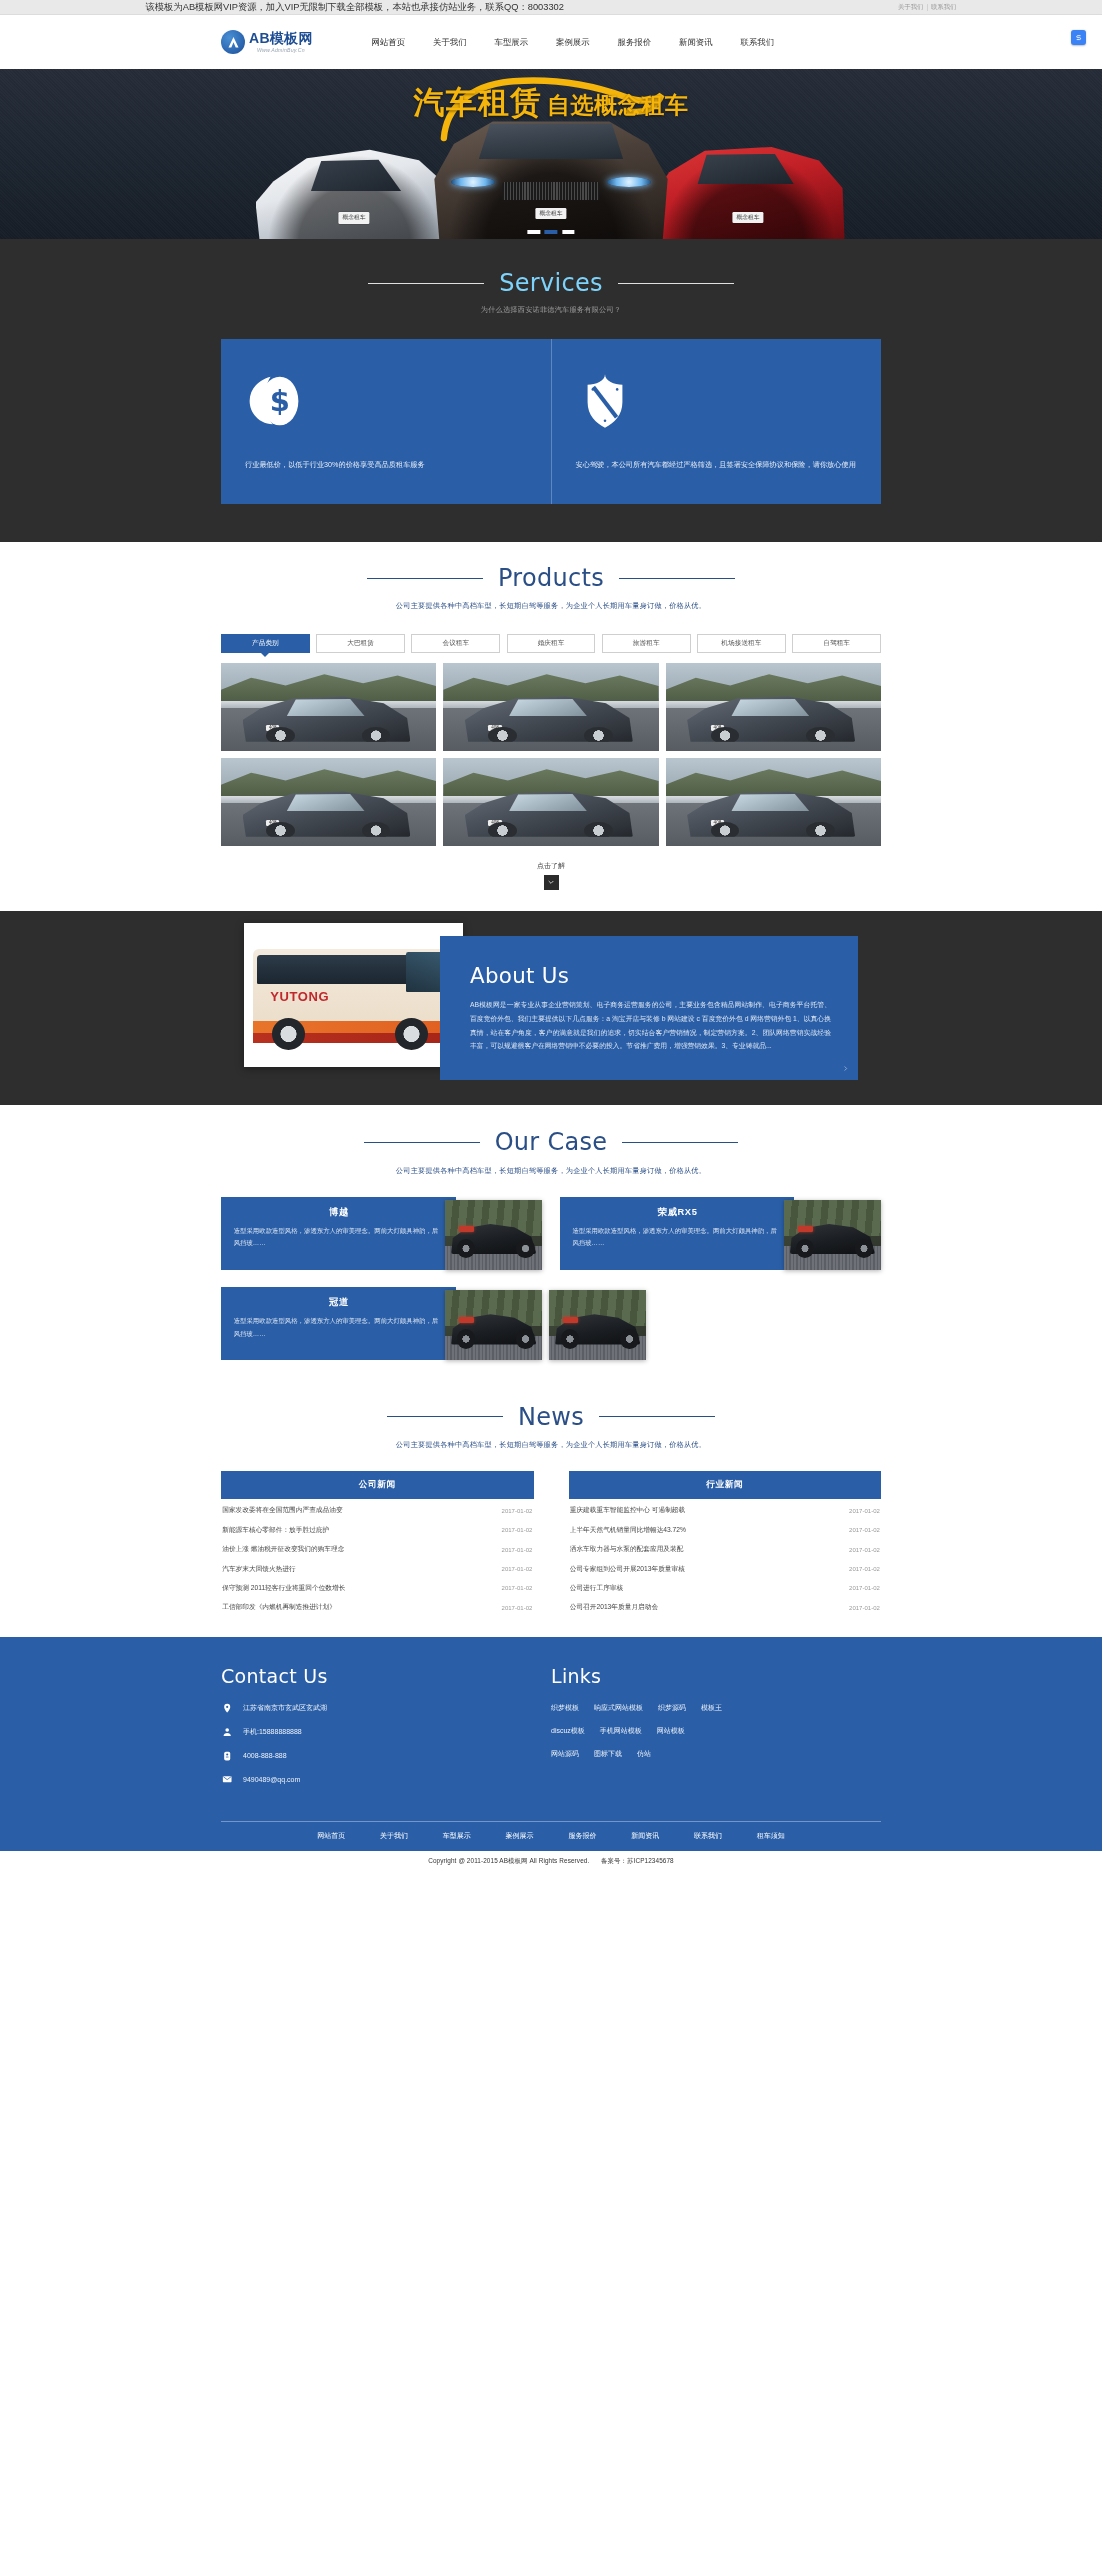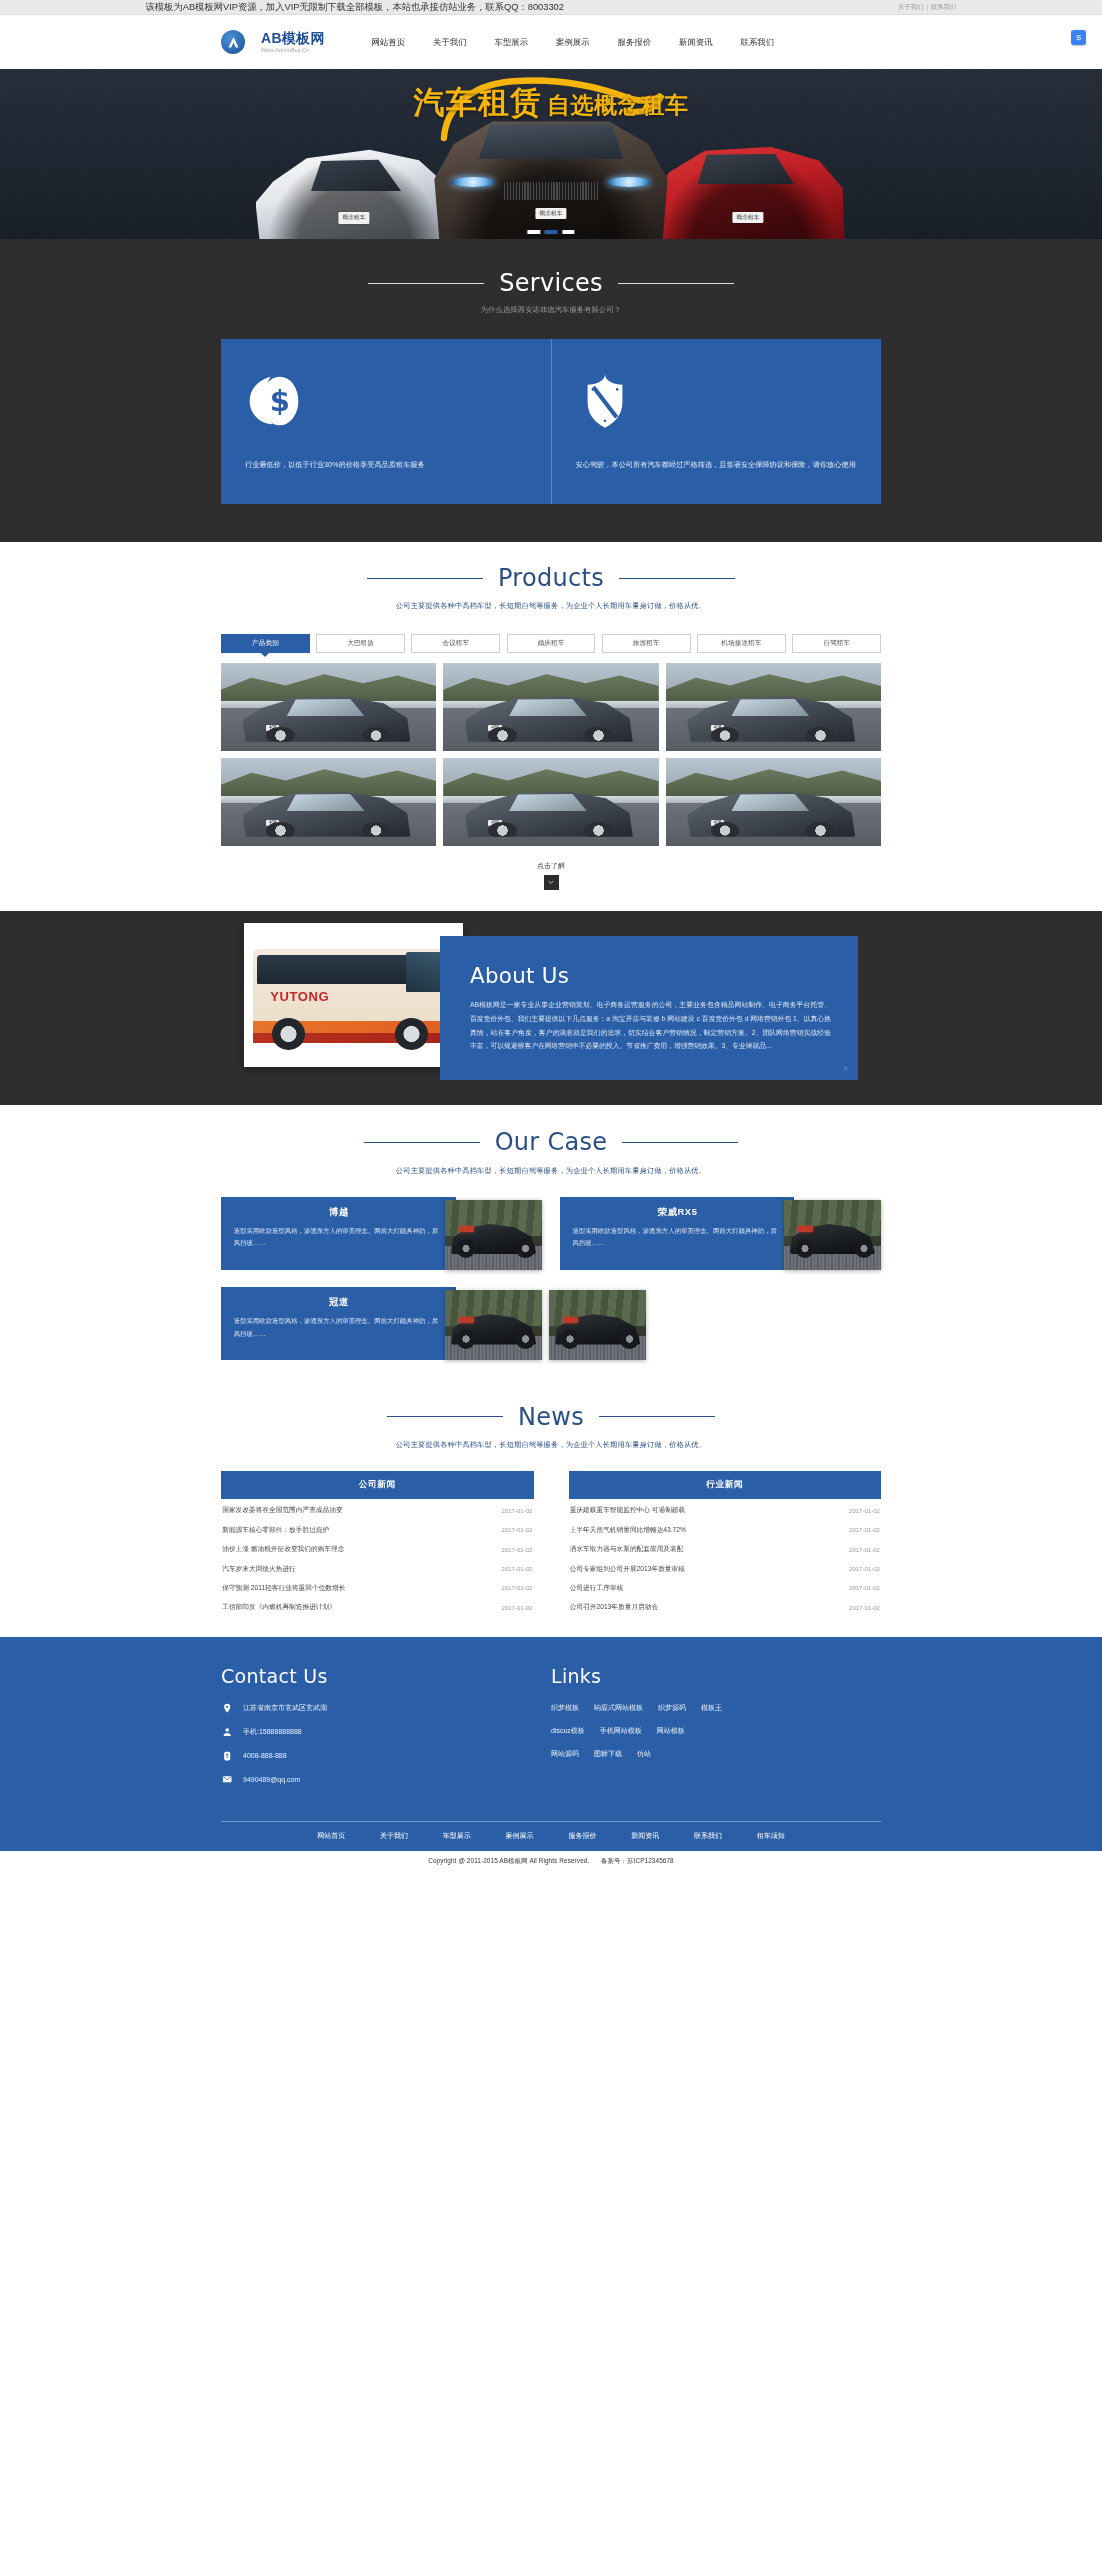--- a/index.html
+++ b/index.html
@@ -17,21 +17,21 @@
     display:flex; align-items:center; position:relative;
   }
   .topbar .inner { width:811px; margin:0 auto; display:flex; align-items:center; justify-content:space-between; }
   .topbar-links { font-size:6.4px; color:#9a9a9a; display:flex; gap:2.9px; }
   .topbar-links a { color:#9a9a9a; text-decoration:none; }
   .topbar-sep { color:#bdbdbd; }
 
   
   .header { height:54px; background:#fff; display:flex; align-items:center; }
   .header .inner { width:660px; margin:0 auto; display:flex; align-items:center; }
-  .logo { display:flex; align-items:center; gap:16px; width:125px; flex:0 0 auto; }
+  .logo { display:flex; align-items:center; gap:4px; width:125px; flex:0 0 auto;text-align:center; }
   .logo-mark {
     width:24px; height:24px; border-radius:50%;
     background:radial-gradient(circle at 35% 32%, #4a8fd4 0%, #2f6cb5 55%, #1d4d92 100%);
     display:flex; align-items:center; justify-content:center; flex:0 0 auto;
     position:relative;
   }
   .logo-mark svg { width:15px; height:15px; }
   .logo-text { line-height:1; }
   .logo-cn { font-size:14px; font-weight:bold; color:#1d4d92; letter-spacing:0.3px; white-space:nowrap; }
   .logo-url { font-size:5.2px; color:#9aa6b4; font-style:italic; margin-top:2.3px; letter-spacing:0.2px; }
@@ -134,21 +134,21 @@
   }
   .hero-dots span { width:12.7px; height:3.5px; background:#fff; display:block; }
   .hero-dots span.active { background:#2a5fa8; }
 
   
   .services { background:#2e2e2e; padding:30px 0 0; position:relative; }
   .sec-head { text-align:center; }
   .sec-title-row { display:flex; align-items:center; justify-content:center; gap:15px; }
   .sec-rule { width:116px; height:0.6px; background:#fff; opacity:.85; }
   .sec-title {
-    font-size:24px; color:#ffffff; font-weight:normal; letter-spacing:0.3px;
+    font-size:24px; color:#7dd3fc; font-weight:normal; letter-spacing:0.3px;
     font-family:"DejaVu Sans", sans-serif;
   }
   .sec-sub { font-size:7.2px; color:#9b9b9b; margin-top:7.5px; letter-spacing:0.2px; }
   .services-cards {
     width:660px; margin:24px auto 0; display:flex;
     background:#2a5fa8; position:relative; z-index:2;
   }
   .svc {
     flex:1; padding:24px 24px 31px; position:relative;
   }

